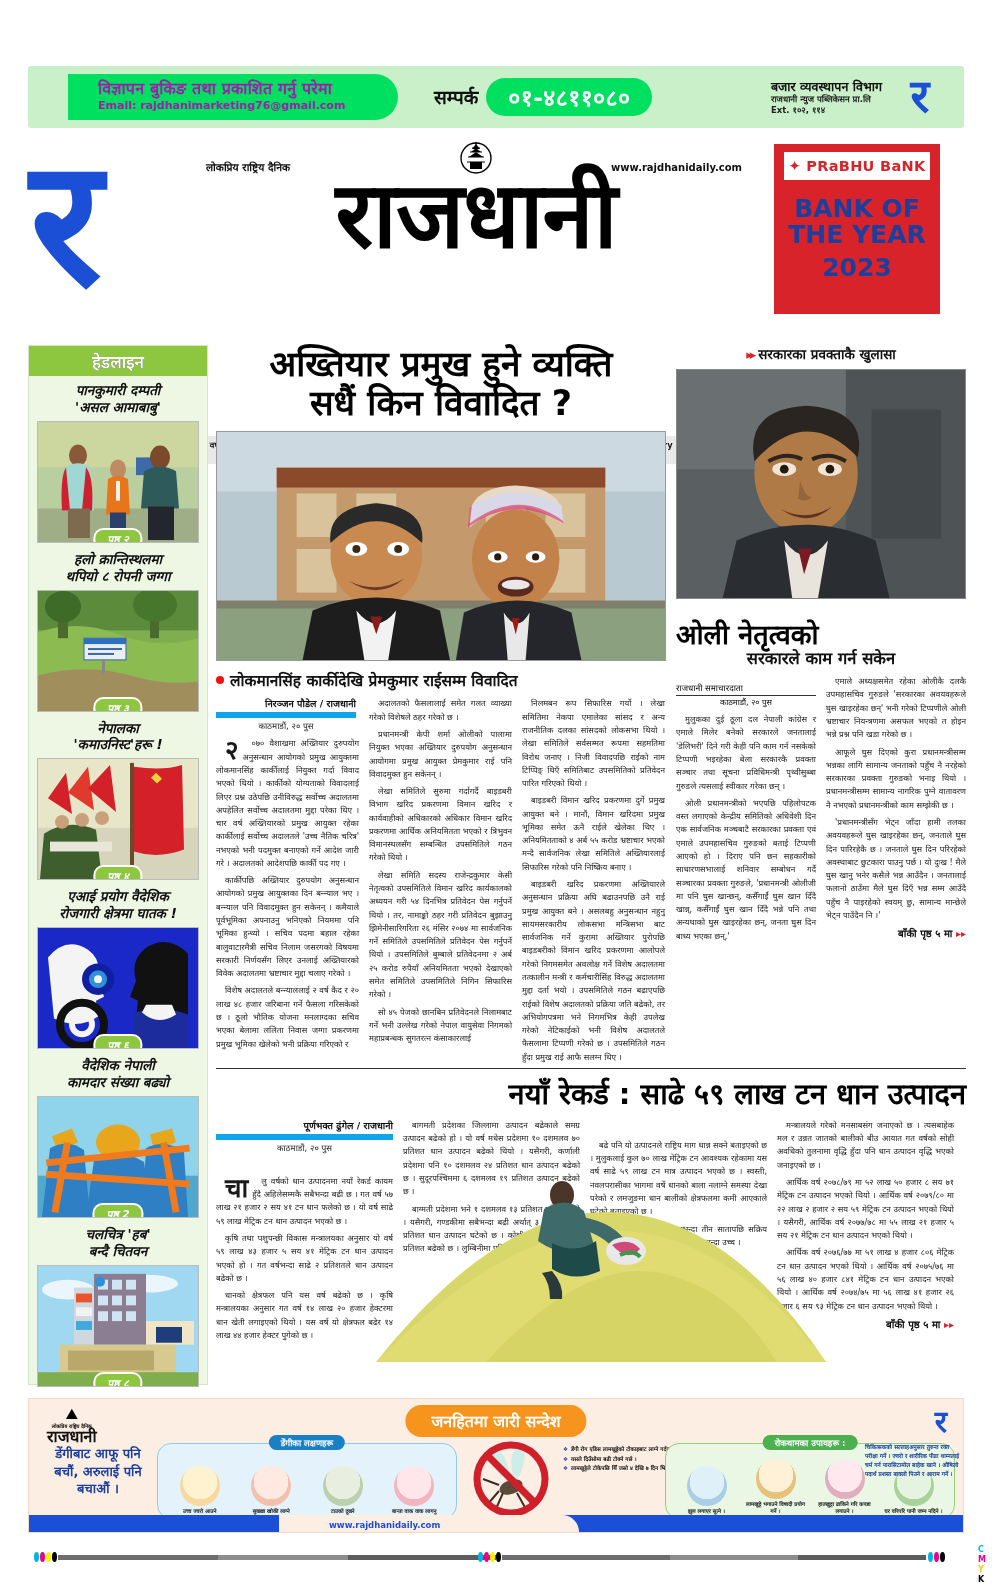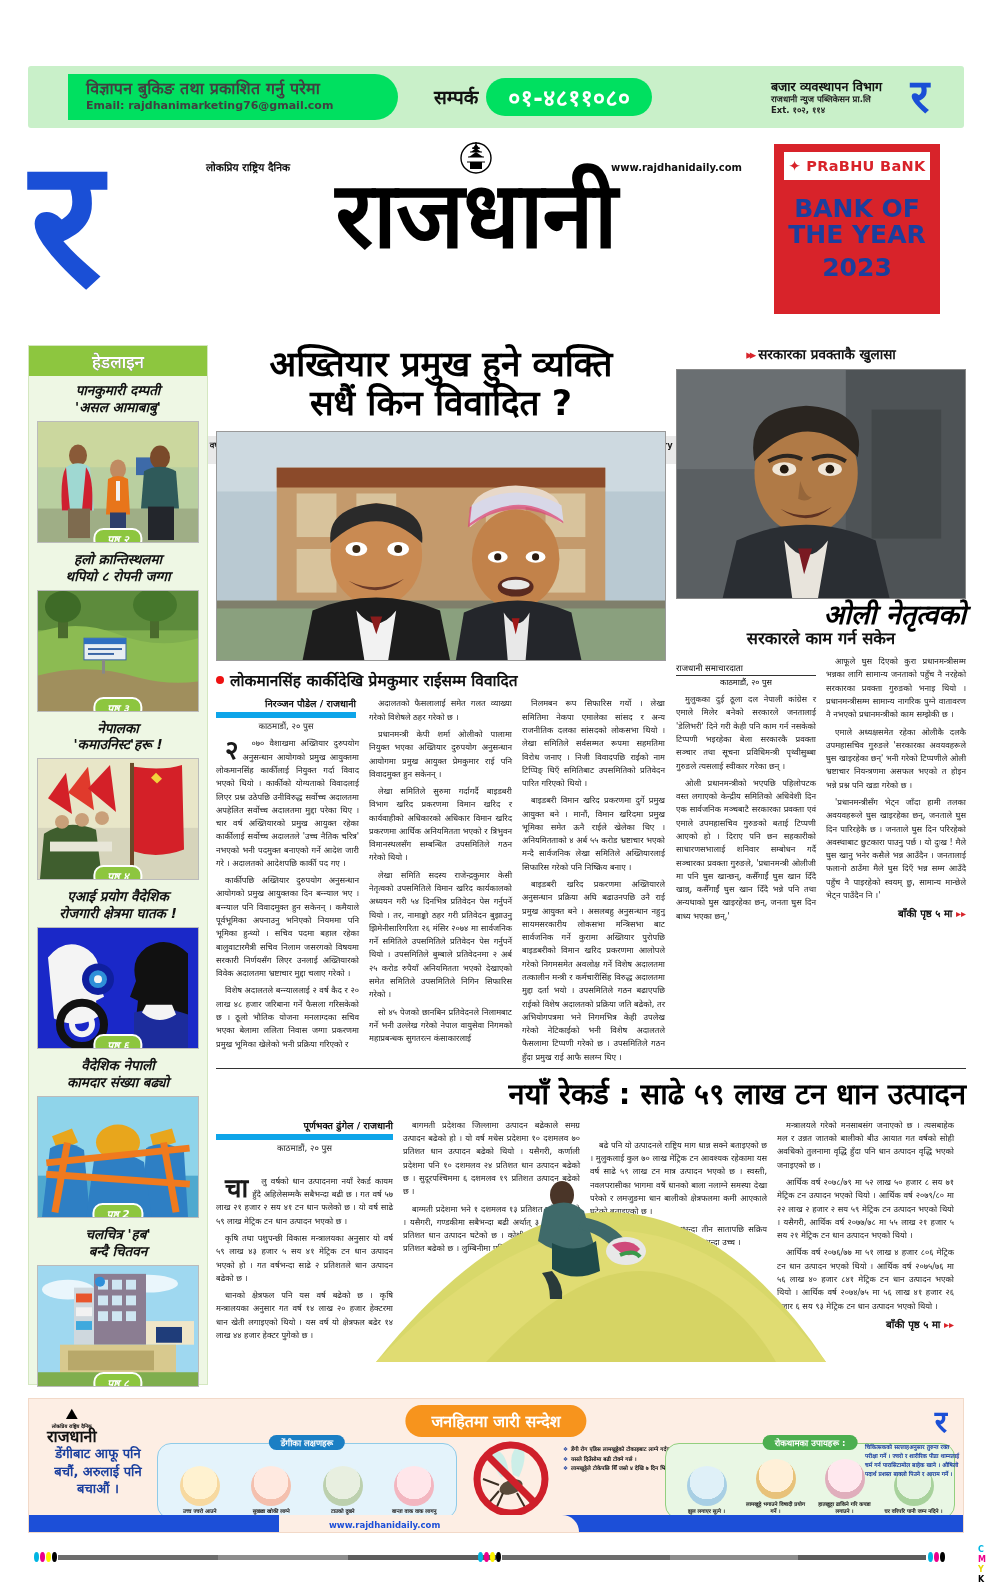--- a/index.html
+++ b/index.html
@@ -13,23 +13,23 @@
 
   
   .topad {
     position:absolute; left:28px; top:66px; width:936px; height:62px;
     background:#c9f0c9;
     border-radius:3px;
     display:flex; align-items:center;
   }
   .topad-green-pill {
     margin-left:40px;
-    background:#00e060; color:#404040;
+    background:#00e060; color:#a21caf;
     border-radius:0 28px 28px 0;
-    padding:6px 26px 7px 18px;
+    padding:6px 26px 7px 30px;
     min-width:330px;
   }
   .topad-line1 { font-size:16px; font-weight:700; letter-spacing:.2px; line-height:1.15; }
   .topad-line2 { font-size:11px; font-weight:600; line-height:1.3; margin-top:1px; }
   .topad-contact { margin-left:36px; font-size:19px; font-weight:800; color:#111; }
   .topad-phone {
     margin-left:8px; background:#00e060; color:#fff; font-size:23px; font-weight:800;
     padding:3px 22px; border-radius:20px; letter-spacing:.5px;
   }
   .topad-dept {
@@ -132,21 +132,21 @@
   }
 
   
   .rightcol { position:absolute; left:676px; top:345px; width:290px; }
   .rc-kicker {
     display:flex; align-items:center; gap:5px; font-size:13.5px; font-weight:800; color:#111;
     justify-content:center;
   }
   .rc-arrow { color:#d8232a; font-size:13px; letter-spacing:-3px; }
   .rc-photo { margin-top:6px; width:290px; height:230px; border:1px solid #888; overflow:hidden; position:relative; }
-  .rc-head1 { margin-top:2px; text-align:right; font-size:27px; font-weight:800; color:#000; line-height:1.05;font-style:italic; }
+  .rc-head1 { margin-top:22px; text-align:left; font-size:27px; font-weight:800; color:#000; line-height:1.05; }
   .rc-head2 { text-align:center; font-size:16.5px; font-weight:700; color:#111; line-height:1.2; }
   .rc-byline { margin-top:7px; font-size:8.5px; font-weight:400; }
   .rc-place { text-align:center; font-size:8px; }
 
   
   .rice { position:absolute; left:216px; top:1068px; width:750px; }
   .rice-head {
     text-align:right; font-size:29px; font-weight:800; color:#000; line-height:1.1;
     border-top:1px solid #333; padding-top:10px;
   }
@@ -557,22 +557,22 @@
         <div class="rc-byline" style="border-bottom:1px solid #333; padding-bottom:2px;">राजधानी समाचारदाता</div>
         <div class="rc-place">काठमाडौं, २० पुस</div>
         <div class="body-cols" style="margin-top:6px;">
           <p>मुलुकका दुई ठूला दल नेपाली कांग्रेस र एमाले मिलेर बनेको सरकारले जनतालाई 'डेलिभरी' दिने गरी केही पनि काम गर्न नसकेको टिप्पणी भइरहेका बेला सरकारकै प्रवक्ता सञ्चार तथा सूचना प्रविधिमन्त्री पृथ्वीसुब्बा गुरुङले त्यसलाई स्वीकार गरेका छन् ।</p>
           <p>ओली प्रधानमन्त्रीको भएपछि पहिलोपटक वस्त लगाएको केन्द्रीय समितिको अधिवेशी दिन एक सार्वजनिक मञ्चबाटै सरकारका प्रवक्ता एवं एमाले उपमहासचिव गुरुङको बताई टिप्पणी आएको हो । दिराए पनि छन सहकारीको साधारणसभालाई शनिवार सम्बोधन गर्दै सञ्चारका प्रवक्ता गुरुङले, 'प्रधानमन्त्री ओलीजी मा पनि घुस खान्छन्, कसैँगार्ई घुस खान दिँदै खान्न्, कसैँगार्ई घुस खान दिँदै भन्ने पनि तथा अन्यथाको घुस खाइरहेका छन्, जनता घुस दिन बाध्य भएका छन्,'</p>
           <p></p>
         </div>
       </div>
       <div style="width:140px;">
         <div class="body-cols">
+          <p>एमाले अध्यक्षसमेत रहेका ओलीकै दलकै उपमहासचिव गुरुङले 'सरकारका अवयवहरूले घुस खाइरहेका छन्' भनी गरेको टिप्पणीले ओली भ्रष्टाचार नियन्त्रणमा असफल भएको त होइन भन्ने प्रश्न पनि खडा गरेको छ ।</p>
           <p>आफूले घुस दिएको कुरा प्रधानमन्त्रीसम्म भन्नका लागि सामान्य जनताको पहुँच नै नरहेको सरकारका प्रवक्ता गुरुङको भनाइ थियो । प्रधानमन्त्रीसम्म सामान्य नागरिक पुग्ने वातावरण नै नभएको प्रधानमन्त्रीको काम सम्झेकी छ ।</p>
-          <p>एमाले अध्यक्षसमेत रहेका ओलीकै दलकै उपमहासचिव गुरुङले 'सरकारका अवयवहरूले घुस खाइरहेका छन्' भनी गरेको टिप्पणीले ओली भ्रष्टाचार नियन्त्रणमा असफल भएको त होइन भन्ने प्रश्न पनि खडा गरेको छ ।</p>
           <p>'प्रधानमन्त्रीसँग भेट्न जाँदा हामी तलका अवयवहरूले घुस खाइरहेका छन्, जनताले घुस दिन पारिरहेकै छ । जनताले घुस दिन परिरहेको अवस्थाबाट छुटकारा पाउनु पर्छ । यो दुःख ! मैले घुस खानु भनेर कसैले भन्न आउँदैन । जनतालाई फलानो ठाउँमा मैले घुस दिएँ भन्न सम्म आउँदै पहुँच नै पाइरहेको स्वयम् छु, सामान्य मान्छेले भेट्न पाउँदैन नि ।'</p>
         </div>
         <div class="contmark">
           <span>बाँकी पृष्ठ ५ मा</span>
           <span class="ar">▸▸</span>
         </div>
       </div>
     </div>
   </div>
 

